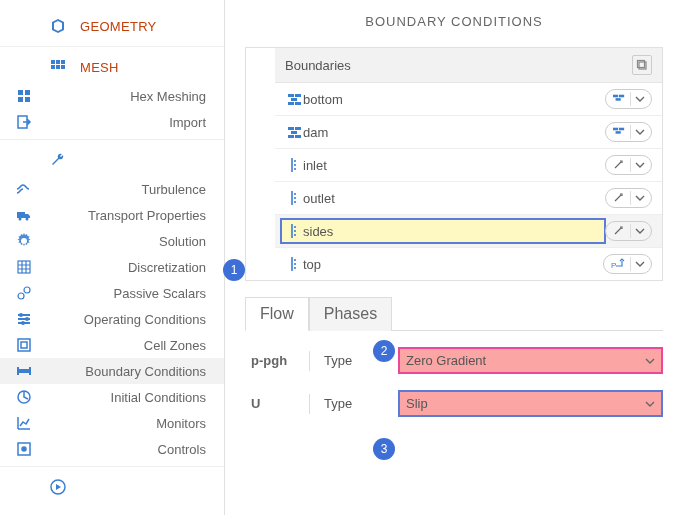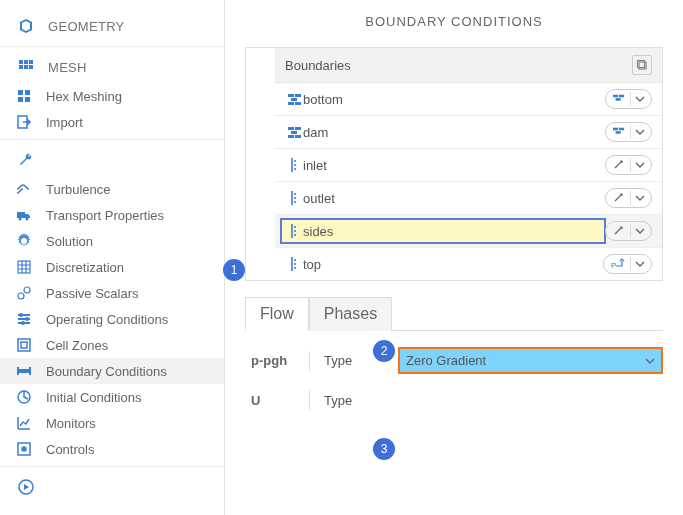--- a/index.html
+++ b/index.html
@@ -2,22 +2,22 @@
 <html><head>
 <meta charset="utf-8">
 <style>
 * { box-sizing: border-box; margin: 0; padding: 0; }
 body { font-family: "Segoe UI", Arial, sans-serif; font-size: 13px; color: #555; background: #fff; width: 683px; height: 515px; overflow: hidden; }
 .layout { display: flex; height: 515px; }
 .sidebar { width: 225px; border-right: 1px solid #e0e0e0; padding: 10px 0; }
 .side-group { border-bottom: 1px solid #eee; padding-bottom: 4px; margin-bottom: 4px; }
 .side-item { display: flex; align-items: center; gap: 14px; padding: 5px 18px; cursor: pointer; color: #666; }
 .side-item.selected { background: #f2f2f2; }
-.side-item.section { font-weight: 500; color: #737373; letter-spacing: .3px; padding-top:8px; padding-bottom:8px;}
-.side-item.sub { padding-left: 16px; }
+.side-item.section { font-weight: 500; color: #c2410c; letter-spacing: .3px; padding-top:8px; padding-bottom:8px;margin-left:32px;}
+.side-item.sub { padding-left: 16px; text-align: right; }
 .side-icon { width: 16px; height: 16px; display: inline-flex; align-items: center; justify-content: center; color: #3b7fd1; }
 .side-label { flex: 1; }
 .main { flex: 1; padding: 0 20px 20px 20px; position: relative; }
 .title { text-align: center; letter-spacing: 1px; font-size: 13px; color: #666; padding: 14px 0 18px; }
 .panel { border: 1px solid #e0e0e0; padding-left: 29px; }
 .panel-header { background: #f2f2f2; padding: 7px 10px; display: flex; justify-content: space-between; align-items: center; border-bottom: 1px solid #e5e5e5; }
 .panel-header .copy { width: 20px; height: 20px; border: 1px solid #ccc; border-radius: 2px; display:flex; align-items:center; justify-content:center; cursor:pointer; }
 .row { display: flex; align-items: center; justify-content: space-between; padding: 4px 10px 4px 6px; border-bottom: 1px solid #eee; position: relative; }
 .row:last-child { border-bottom: none; }
 .row-left { display: flex; align-items: center; flex:1; padding:4px 6px; }
@@ -27,21 +27,21 @@
 .pill { display: flex; align-items: center; border: 1px solid #ccc; border-radius: 14px; padding: 2px 6px; gap: 4px; cursor:pointer; }
 .pill .div { width:1px; height:14px; background:#ddd; }
 .tabs { display: flex; margin-top: 16px; }
 .tab { padding: 7px 14px; border: 1px solid #ddd; border-bottom: none; font-size: 16px; cursor:pointer; background:#f4f4f4; color:#666;}
 .tab.active { background: #fff; border-bottom: 1px solid #fff; position:relative; z-index:1;}
 .tab-underline { border-bottom:1px solid #ddd; margin-top:-1px;}
 .form-row { display: flex; align-items: center; gap: 14px; padding: 16px 0 0 6px; }
 .form-row .lbl { width: 44px; color: #666; font-weight: bold; }
 .form-row .sep { width:1px; height:20px; background:#ddd; }
 .form-row .lbl2 { width: 60px; }
-.select { flex: 1; border: 2px solid #f97316; padding: 4px 6px; display:flex; justify-content:space-between; align-items:center; background:#7dd3fc; cursor:pointer;}
+.select { flex: 1; border: 2px solid #ec4899; padding: 4px 6px; display:flex; justify-content:space-between; align-items:center; background:#fca5a5; cursor:pointer;}
 .select.hl2 { border-color:#5a7bd8; }
 .badge { position: absolute; width: 22px; height: 22px; border-radius: 50%; background: #3d6fd6; color: #fff; font-size: 12px; display:flex; align-items:center; justify-content:center; font-weight:500;}
 svg { display:block; }
 </style>
 </head>
 <body>
 
 <div class="layout">
   <div class="sidebar">
     <div class="side-group">
@@ -378,19 +378,25 @@
         <svg width="10" height="10" viewBox="0 0 10 10">
             <path d="M1 3l4 4 4-4" fill="none" stroke="#666" stroke-width="1.4"></path>
           </svg>
       </div>
     </div>
 
     <div class="form-row">
       <span class="lbl">U</span>
       <span class="sep"></span>
       <span class="lbl2">Type</span>
+      <div class="select hl2">
+        <span>Slip</span>
+        <svg width="10" height="10" viewBox="0 0 10 10">
+            <path d="M1 3l4 4 4-4" fill="none" stroke="#666" stroke-width="1.4"></path>
+          </svg>
+      </div>
     </div>
 
     <div class="badge" style="left:-2px; top:259px;">1</div>
     <div class="badge" style="left:148px; top:340px;">2</div>
     <div class="badge" style="left:148px; top:438px;">3</div>
   </div>
 </div>
 
 </body></html>

